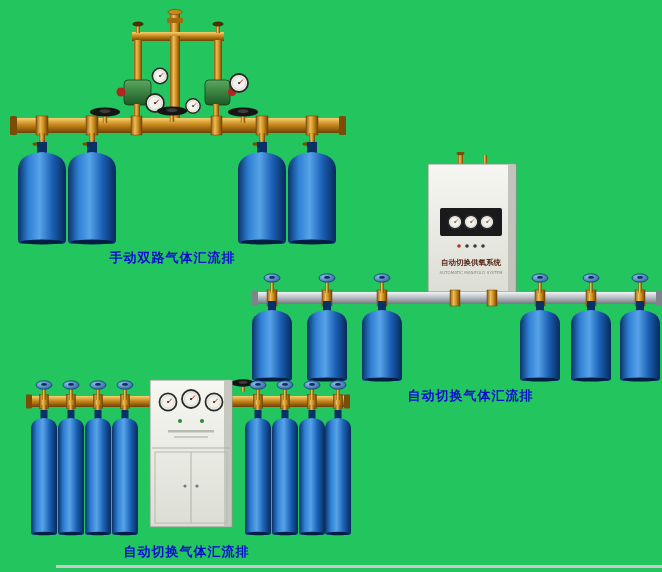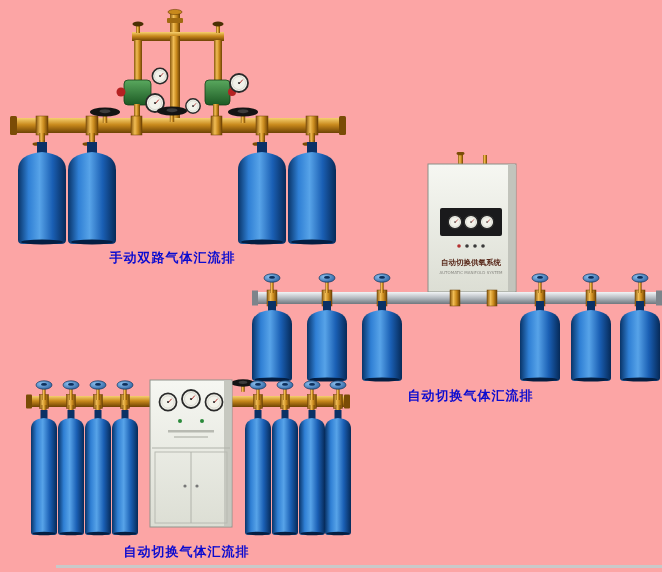--- a/index.html
+++ b/index.html
@@ -1,17 +1,17 @@
 <!DOCTYPE html>
 <html style="--caption-text: #0b0bd0; --brass: #c8891c; --cylinder-blue: #1a5fb4; --silver-pipe: #b4bac0; --cabinet-body: #eef0e8; --regulator-green: #2e7d32;"><head>
 <meta charset="utf-8">
 <style>
   html,body{margin:0;padding:0;background:#fff;}
   #page{
-    position:relative;width:662px;height:572px;background:#fca5a5;overflow:hidden;
+    position:relative;width:662px;height:572px;background:#22c55e;overflow:hidden;
     font-family:"DejaVu Sans",sans-serif;
   }
   .art{position:absolute;display:block;}
   .caption{
     position:absolute;text-align:center;font-weight:bold;font-size:13px;
     letter-spacing:1px;color:var(--caption-text,#0b0bd0);
     font-family:"DejaVu Sans",sans-serif;white-space:nowrap;
   }
   .bottom-divider{
     position:absolute;left:56px;top:565px;width:606px;height:3px;background:#c9c9c9;

